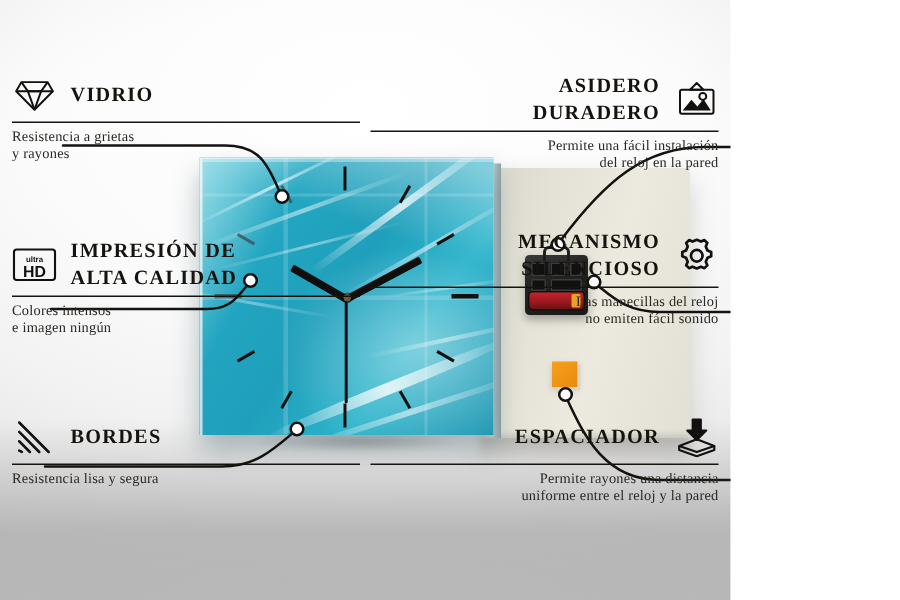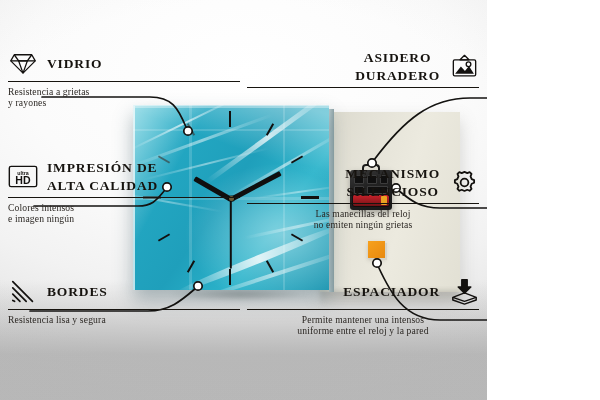--- a/index.html
+++ b/index.html
@@ -21,21 +21,21 @@
   }
   #vign{
     position:absolute;inset:0;
     background:radial-gradient(130% 100% at 50% 45%, rgba(255,255,255,0) 45%, rgba(190,190,190,.30) 100%);
     pointer-events:none;
   }
 
   
   .feat{position:absolute;width:232px;}
   .feat.left{left:8px;text-align:left;}
-  .feat.right{right:8px;text-align:center;}
+  .feat.right{right:8px;text-align:right;}
   .fhead{display:flex;align-items:center;gap:9px;}
   .feat.right .fhead{flex-direction:row-reverse;}
   .ficon{
     width:30px;height:30px;flex:0 0 30px;
     display:flex;align-items:center;justify-content:center;
     color:#13110f;
   }
   .ftitle{
     font-family:"Liberation Serif", serif;
     font-weight:700;font-size:13.5px;line-height:15px;
@@ -48,21 +48,21 @@
   .fdesc{
     margin-top:4px;font-family:"Liberation Serif", serif;
     font-size:9.6px;line-height:11.4px;color:#2b2723;letter-spacing:.15px;
   }
 
   
   #f-vidrio   {top:48px;}
   #f-hd       {top:158px;}
   #f-bordes   {top:276px;}
   #f-asidero  {top:48px;}
-  #f-mecanismo{top:164px;}
+  #f-mecanismo{top:152px;}
   #f-espaciador{top:276px;}
 
   
   #wires{position:absolute;inset:0;width:600px;height:400px;pointer-events:none;}
   #wires path{fill:none;stroke:#131210;stroke-width:1.7;stroke-linecap:round;}
   #wires circle{fill:none;stroke:#131210;stroke-width:1.7;}
   #wires circle.filled{fill:#ffffff;}
 
   
   #photo{
@@ -308,59 +308,63 @@
             <circle cx="20.5" cy="11.5" r="2.6"></circle>
           </g>
         </svg>
       </span>
       <span>
         <span class="ftitle">ASIDERO</span><br>
         <span class="ftitle">DURADERO</span>
       </span>
     </div>
     <div class="frule"></div>
+    <div class="fdesc">
+      <span>Permite una fácil instalación</span><br>
+      <span>del reloj en la pared</span>
+    </div>
   </div>
 
   <div class="feat right" id="f-mecanismo">
     <div class="fhead">
       <span class="ficon">
         <svg viewBox="0 0 30 30" width="27" height="27">
           <g fill="none" stroke="#13110f" stroke-width="2" stroke-linejoin="round">
             <path d="M15 3.2 l3.1 1.3 2.6 -1.1 2.1 2.1 -1.1 2.6 1.3 3.1 2.7 1.1 v3 l-2.7 1.1 -1.3 3.1 1.1 2.6 -2.1 2.1 -2.6 -1.1 -3.1 1.3 -3.1 -1.3 -2.6 1.1 -2.1 -2.1 1.1 -2.6 -1.3 -3.1 -2.7 -1.1 v-3 l2.7 -1.1 1.3 -3.1 -1.1 -2.6 2.1 -2.1 2.6 1.1 Z"></path>
             <circle cx="15" cy="15" r="4.3"></circle>
           </g>
         </svg>
       </span>
       <span>
         <span class="ftitle">MECANISMO</span><br>
         <span class="ftitle">SILENCIOSO</span>
       </span>
     </div>
     <div class="frule"></div>
     <div class="fdesc">
       <span>Las manecillas del reloj</span><br>
-      <span>no emiten ningún grietas</span>
+      <span>no emiten fácil sonido</span>
     </div>
   </div>
 
   <div class="feat right" id="f-espaciador">
     <div class="fhead">
       <span class="ficon">
         <svg viewBox="0 0 32 30" width="29" height="27">
           <g fill="none" stroke="#13110f" stroke-width="1.6" stroke-linejoin="round">
             <path d="M13 2 h6 v8 h4 l-7 7 -7 -7 h4 Z" fill="#13110f"></path>
             <path d="M16 16.5 L29 21.5 L16 26 L3 21.5 Z"></path>
             <path d="M3 21.5 v3 L16 29 L29 24.5 v-3"></path>
           </g>
         </svg>
       </span>
       <span>
         <span class="ftitle">ESPACIADOR</span><br>
       </span>
     </div>
     <div class="frule"></div>
     <div class="fdesc">
-      <span>Permite mantener una intensos</span><br>
+      <span>Permite rayones una distancia</span><br>
       <span>uniforme entre el reloj y la pared</span>
     </div>
   </div>
 
 </div>
 
 </body></html>

